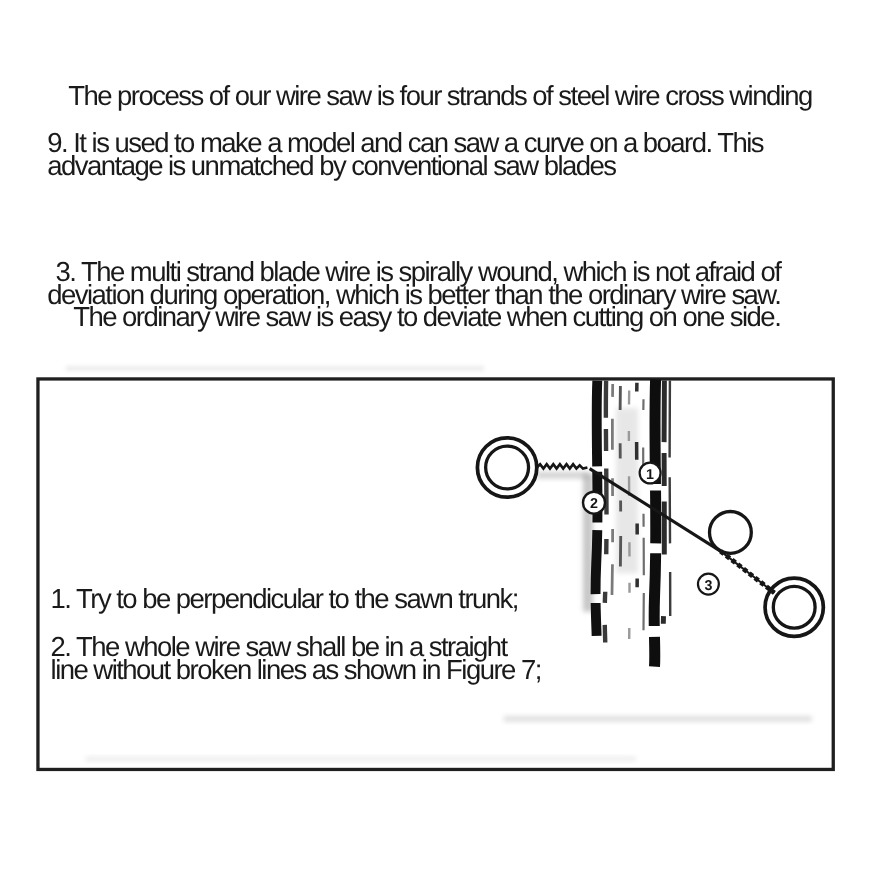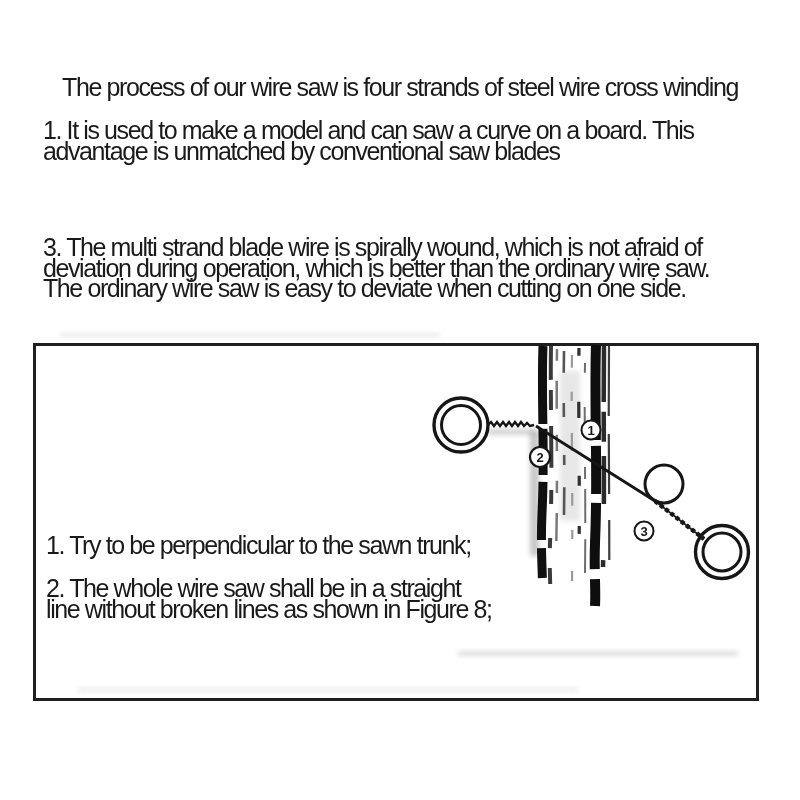--- a/index.html
+++ b/index.html
@@ -20,21 +20,21 @@
     letter-spacing: -1.4px;
     white-space: pre;
     color: #1a1a1a;
   }
   .intro-title {
     left: 0; right: 0; top: 77px;
     text-align: center;
   }
   .intro-p1 { left: 43px; top: 120px; }
   .intro-p2 { left: 43px; top: 178px; }
-  .intro-p3 { left: 43px; top: 237px; }
+  .intro-p3 { left: 43px; top: 237px; text-align: right; }
 
   .usage-box {
     position: absolute;
     left: 33px; top: 343px;
     width: 726px; height: 358px;
     border: 3px solid #1f1f1f;
     background: #ffffff;
   }
   .usage-box .figure-svg {
     position: absolute;
@@ -61,21 +61,21 @@
     letter-spacing: 0;
     fill: #161616;
   }
 </style>
 </head>
 <body>
 
 <div class="page">
 
   <div class="txt intro-title">The process of our wire saw is four strands of steel wire cross winding</div>
-  <div class="txt intro-p1">1. It is used to make a model and can saw a curve on a board. This
+  <div class="txt intro-p1">9. It is used to make a model and can saw a curve on a board. This
 advantage is unmatched by conventional saw blades</div>
   <div class="txt intro-p3">3. The multi strand blade wire is spirally wound, which is not afraid of
 deviation during operation, which is better than the ordinary wire saw.
 The ordinary wire saw is easy to deviate when cutting on one side.</div>
 
   <div class="smudge-above-box"></div>
 
   <div class="usage-box">
 
     <svg class="figure-svg" viewBox="0 0 726 358" xmlns="http://www.w3.org/2000/svg">
@@ -142,16 +142,16 @@
         </g>
         <g>
           <circle cx="611" cy="188" r="9.5" fill="#ffffff" stroke="#161616" stroke-width="2"></circle>
           <text class="figure-label-text" x="611" y="193" text-anchor="middle">3</text>
         </g>
       </g>
     </svg>
 
     <div class="txt box-item1">1. Try to be perpendicular to the sawn trunk;</div>
     <div class="txt box-item2">2. The whole wire saw shall be in a straight
-line without broken lines as shown in Figure 8;</div>
+line without broken lines as shown in Figure 7;</div>
   </div>
 
 </div>
 
 </body></html>

